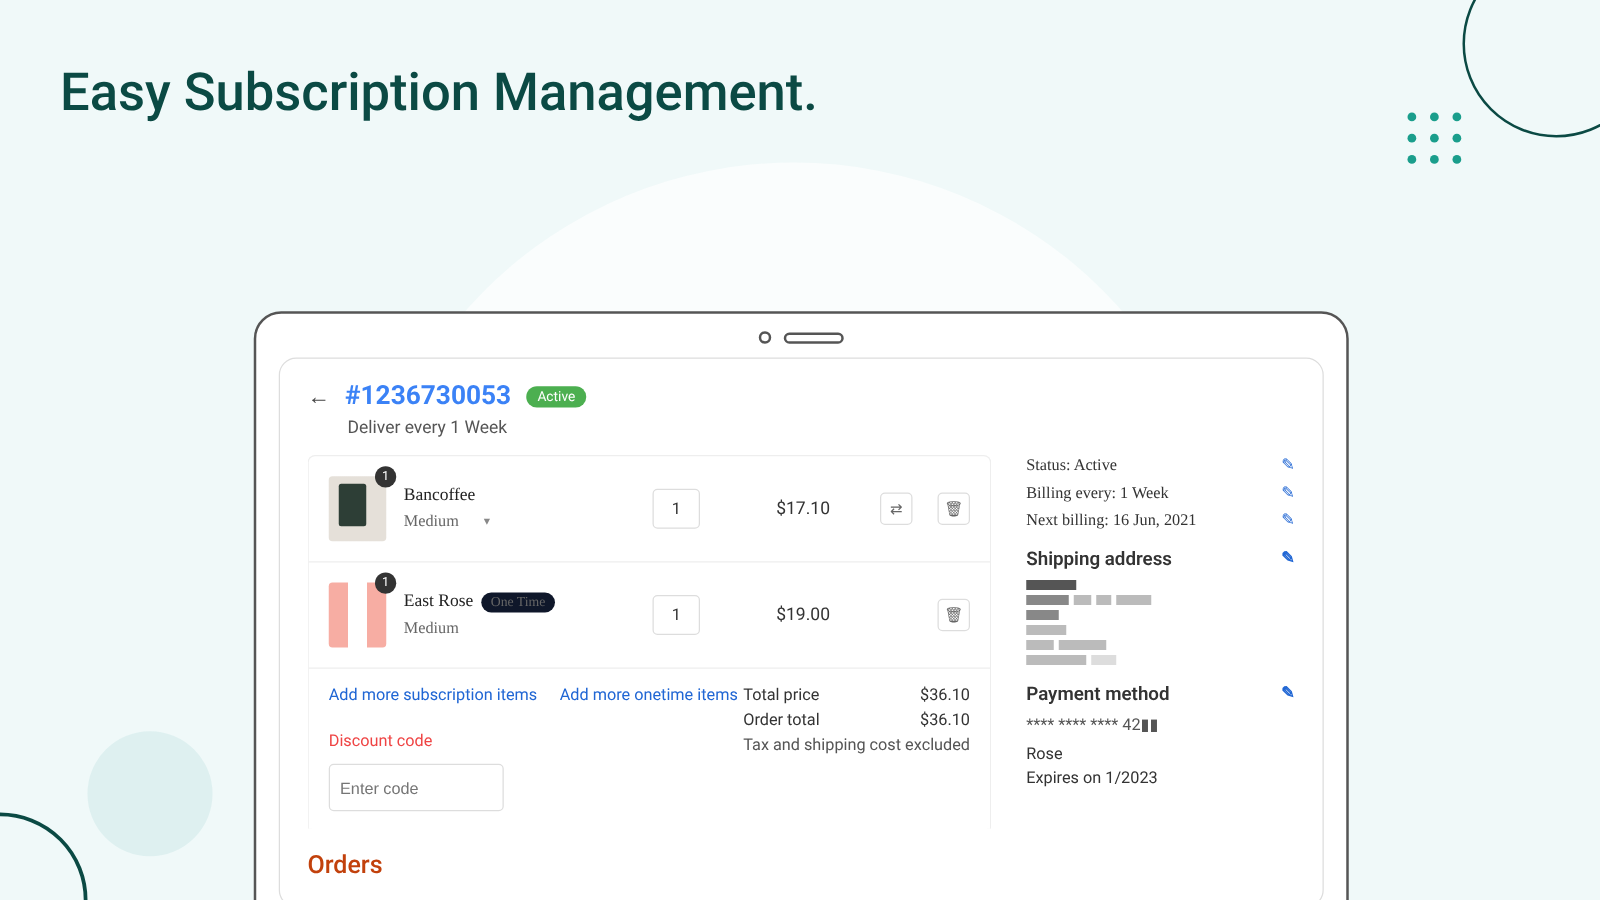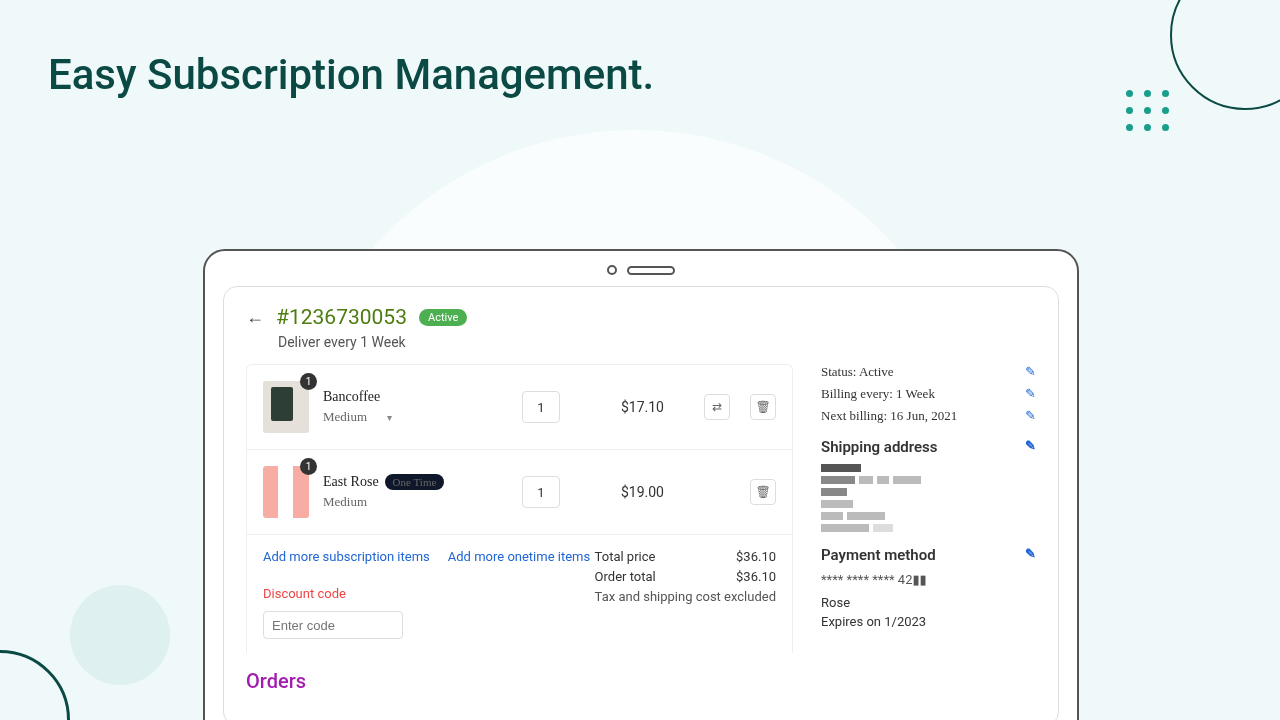--- a/index.html
+++ b/index.html
@@ -11,21 +11,21 @@
 .arc-bl { position: absolute; bottom: -70px; left: -70px; width: 140px; height: 140px; border: 3px solid #0b4a44; border-radius: 50%; }
 .arc-bl2 { position: absolute; bottom: 35px; left: 70px; width: 100px; height: 100px; background: #d6edec; border-radius: 50%; opacity: 0.7;}
 .bg-circle { position: absolute; top: 130px; left: 285px; width: 700px; height: 700px; background: #fafdfd; border-radius: 50%; }
 .device { position: absolute; top: 249px; left: 203px; width: 876px; height: 500px; background: #fff; border: 2px solid #555; border-radius: 22px; overflow: hidden; }
 .device-notch { display:flex; justify-content:center; align-items:center; gap:10px; padding: 14px 0 11px; }
 .camera { width: 10px; height: 10px; border: 2px solid #555; border-radius: 50%; }
 .speaker { width: 48px; height: 9px; border: 2px solid #555; border-radius: 5px; }
 .screen { margin: 0 18px 0 18px; border: 1px solid #ddd; border-radius: 14px; padding: 18px 22px; height: 440px; overflow: hidden; }
 .header-row { display: flex; align-items: center; gap: 12px; }
 .back-arrow { font-size: 18px; color: #444; cursor: pointer; }
-.sub-id { font-size: 21px; font-weight: 400; color: #4d7c0f; }
+.sub-id { font-size: 21px; font-weight: 700; color: #3b82f6; }
 .badge-active { background: #4caf50; color: #fff; font-size: 11px; padding: 2px 9px; border-radius: 10px; }
 .deliver { font-size: 14px; color: #555; margin-left: 32px; margin-top: 5px; }
 .content { display: flex; gap: 28px; margin-top: 14px; }
 .left { flex: 1; border: 1px solid #eee; border-radius: 6px 6px 0 0; border-bottom: none; }
 .item-row { display: flex; align-items: center; padding: 16px 16px; border-bottom: 1px solid #eee; gap: 14px; }
 .thumb { width: 46px; height: 52px; background: #ccc; border-radius: 3px; position: relative; flex-shrink:0; }
 .thumb .qtyb { position: absolute; top: -8px; right: -8px; width: 17px; height: 17px; background: #333; color:#fff; font-size:10px; display:flex; align-items:center; justify-content:center; border-radius:50%; }
 .thumb1 { background: linear-gradient(#e5e0d9,#e5e0d9); position:relative; }
 .thumb1:before{content:"";position:absolute;left:8px;top:6px;width:22px;height:34px;background:#2d3e36;border-radius:2px;}
 .thumb2 { background: linear-gradient(90deg,#f7ada3 33%, #fff 33% 66%, #f7ada3 66%); }
@@ -35,25 +35,25 @@
 .chev { font-size: 10px; color:#888;}
 .onetime { font-size: 11px; background: #0f172a; padding: 2px 8px; border-radius: 10px; color:#666; margin-left:6px;}
 .qty-box { width: 38px; height: 32px; border: 1px solid #ddd; border-radius: 4px; display:flex; align-items:center; justify-content:center; font-size:13px; color:#333; margin-right: 30px; }
 .price { font-size: 14px; color: #333; width: 60px; text-align: right; margin-right: 20px; }
 .icon-btn { width: 26px; height: 26px; border: 1px solid #ddd; border-radius: 4px; display:flex; align-items:center; justify-content:center; font-size:12px; color:#666; margin-left:6px; cursor:pointer; }
 .totals-section { padding: 14px 16px; display:flex; justify-content:space-between; }
 .add-links { display:flex; flex-direction:column; gap:4px; }
 .add-links-row { display:flex; gap:18px; }
 .link { color: #2066d4; font-size: 13px; cursor: pointer; }
 .discount-label { font-size: 13px; color:#ef4444; margin-top: 18px; }
-.discount-input { margin-top: 6px; width: 140px; height: 28px; border:1px solid #ddd; border-radius:4px; padding: 0 8px; font-size: 13px; }
+.discount-input { margin-top: 6px; width: 140px; height: 38px; border:1px solid #ddd; border-radius:4px; padding: 0 8px; font-size: 13px; }
 .totals { font-size: 13px; color:#333; text-align:right; }
 .totals div { display:flex; justify-content:space-between; gap: 50px; margin-bottom: 5px; }
 .note { font-size: 13px; color:#555; margin-top:4px; }
-.orders-h { font-size: 20px; font-weight:500; color:#a21caf; margin-top: 16px; }
+.orders-h { font-size: 20px; font-weight:500; color:#c2410c; margin-top: 16px; }
 .right { width: 215px; font-size: 13px; color:#333; }
 .meta-row { display:flex; justify-content:space-between; align-items:center; margin-bottom: 6px; font-family: Liberation Serif, serif; }
 .edit-icon { color:#2066d4; font-size: 13px; cursor:pointer; }
 .section-h { font-size: 15px; font-weight: 600; margin-top: 14px; margin-bottom: 8px; display:flex; justify-content:space-between; }
 .blurred { display:flex; flex-direction:column; gap:4px; }
 .blur-line { display:flex; gap:4px; }
 .blur-line span { height: 8px; background:#bbb;}
 .pay-num { color:#555; }
 </style>
 </head>

